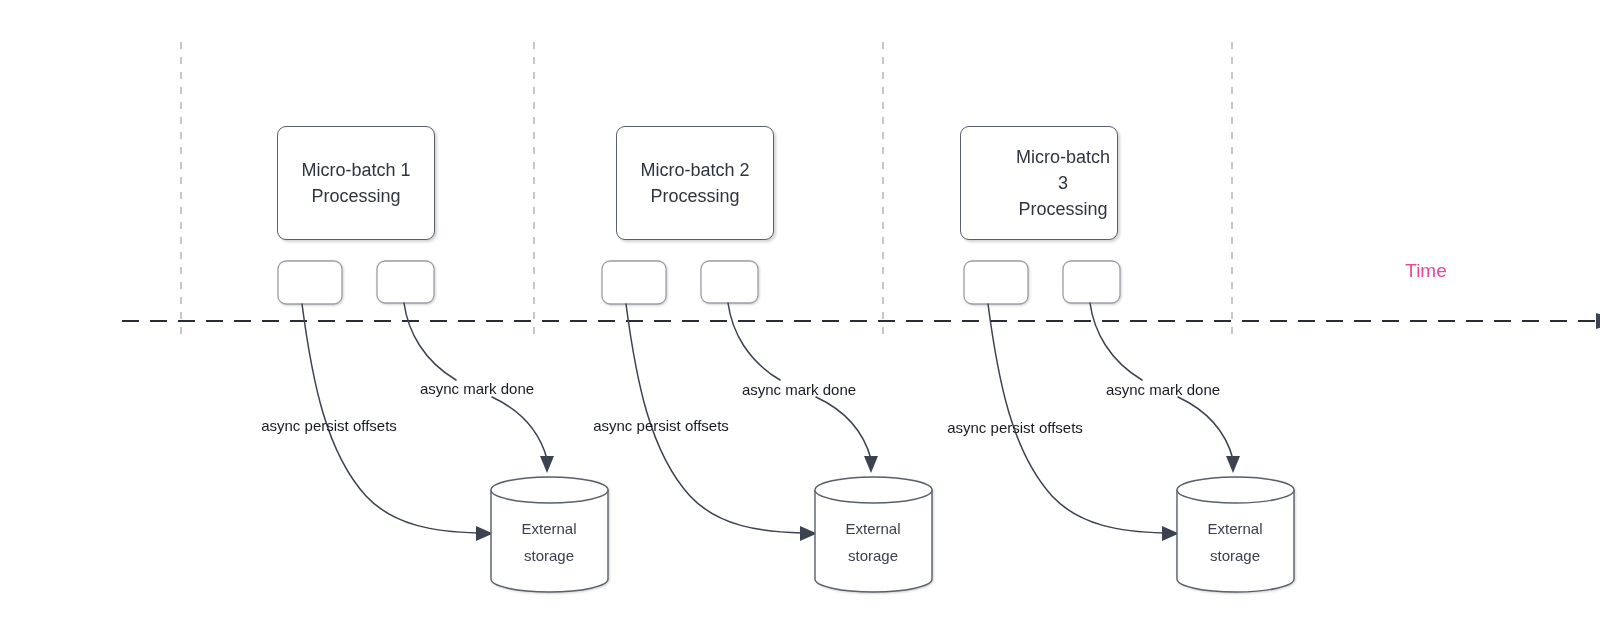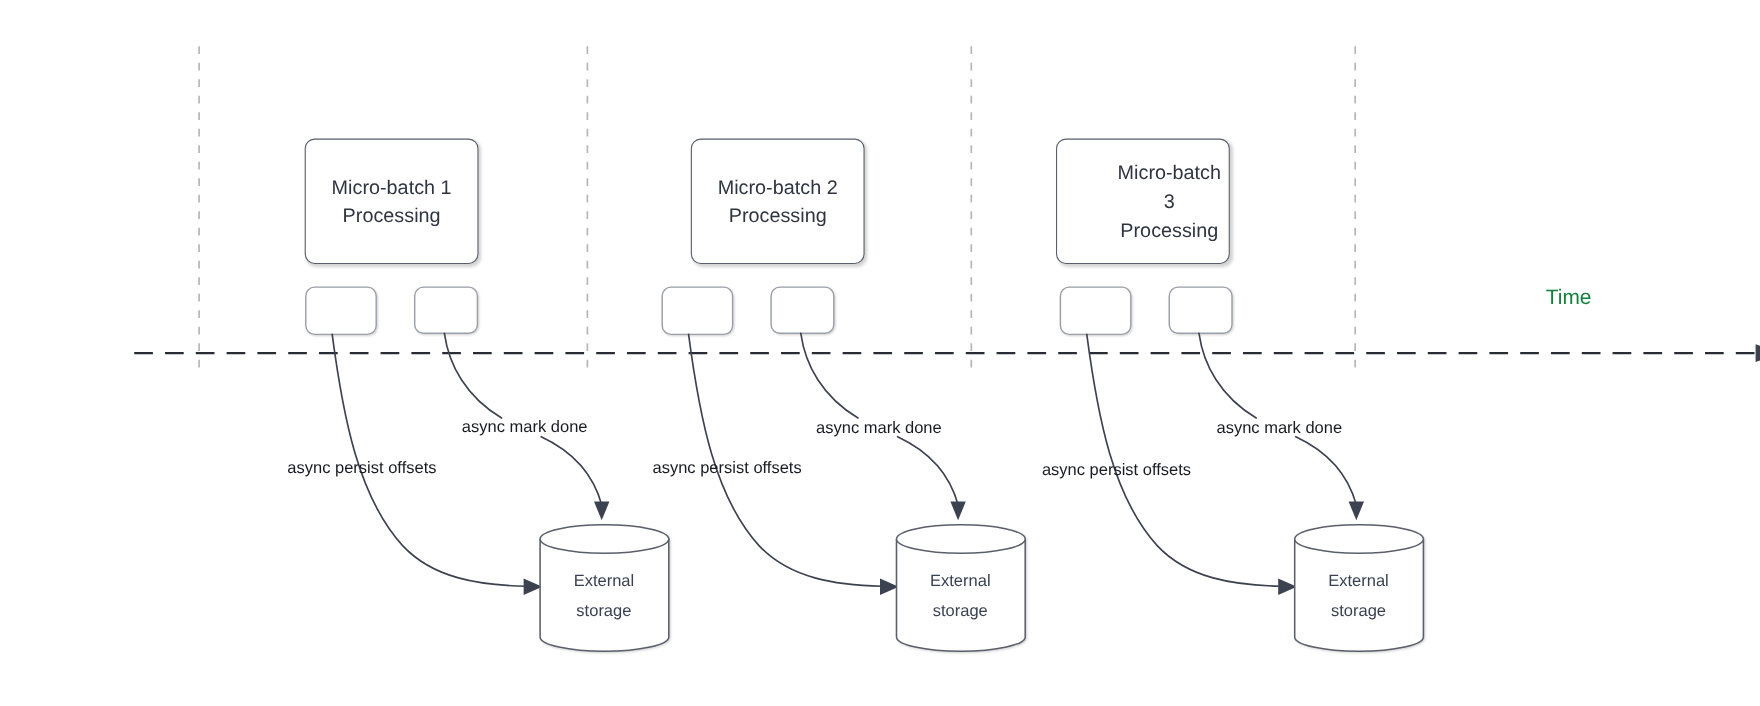--- a/index.html
+++ b/index.html
@@ -51,21 +51,21 @@
     line-height: 27px;
     color: #3a4150;
     white-space: pre-line;
   }
   .time-label {
     position: absolute;
     left: 1386px;
     top: 271px;
     transform: translate(-50%, -50%);
     font-size: 19px;
-    color: #15803d;
+    color: #ec4899;
   }
   .guide { stroke: #b5b5b5; stroke-width: 1.5; stroke-dasharray: 7 8; }
   .axis  { stroke: #272c35; stroke-width: 2;   stroke-dasharray: 17 11; }
   .flow  { stroke: #3c4250; stroke-width: 1.5; fill: none; stroke-linecap: round; }
   .head  { fill: #3c4250; stroke: none; }
   .shape { fill: #ffffff; stroke: #595f6b; stroke-width: 1.4; }
   .small { fill: #ffffff; stroke: #9aa0a8; stroke-width: 1.3; }
   .shadowed { filter: drop-shadow(1.5px 1.5px 1px rgba(0,0,0,0.18)); }
 </style>
 </head>
@@ -121,21 +121,21 @@
       <polygon class="head" points="500,456 514,456 507,473"></polygon>
       <g class="shadowed">
         <path class="shape" d="M 451 490 v 89 a 58.5 13 0 0 0 117 0 v -89"></path>
         <ellipse class="shape" cx="509.5" cy="490" rx="58.5" ry="13"></ellipse>
       </g>
     </g>
   </svg>
 
   <div class="node-box" style="left:237px;">Micro-batch 1
 Processing</div>
-  <div class="node-box" style="left:588px;">Micro-batch 2
+  <div class="node-box" style="left:576px;">Micro-batch 2
 Processing</div>
   <div class="node-box" style="left:920px;padding-left:48px;">Micro-batch 3
 Processing</div>
 
   <div class="curve-label" style="left:289px; top:418px;">async persist offsets</div>
   <div class="curve-label" style="left:437px; top:381px;">async mark done</div>
 
   <div class="curve-label" style="left:621px; top:418px;">async persist offsets</div>
   <div class="curve-label" style="left:759px; top:382px;">async mark done</div>
 

